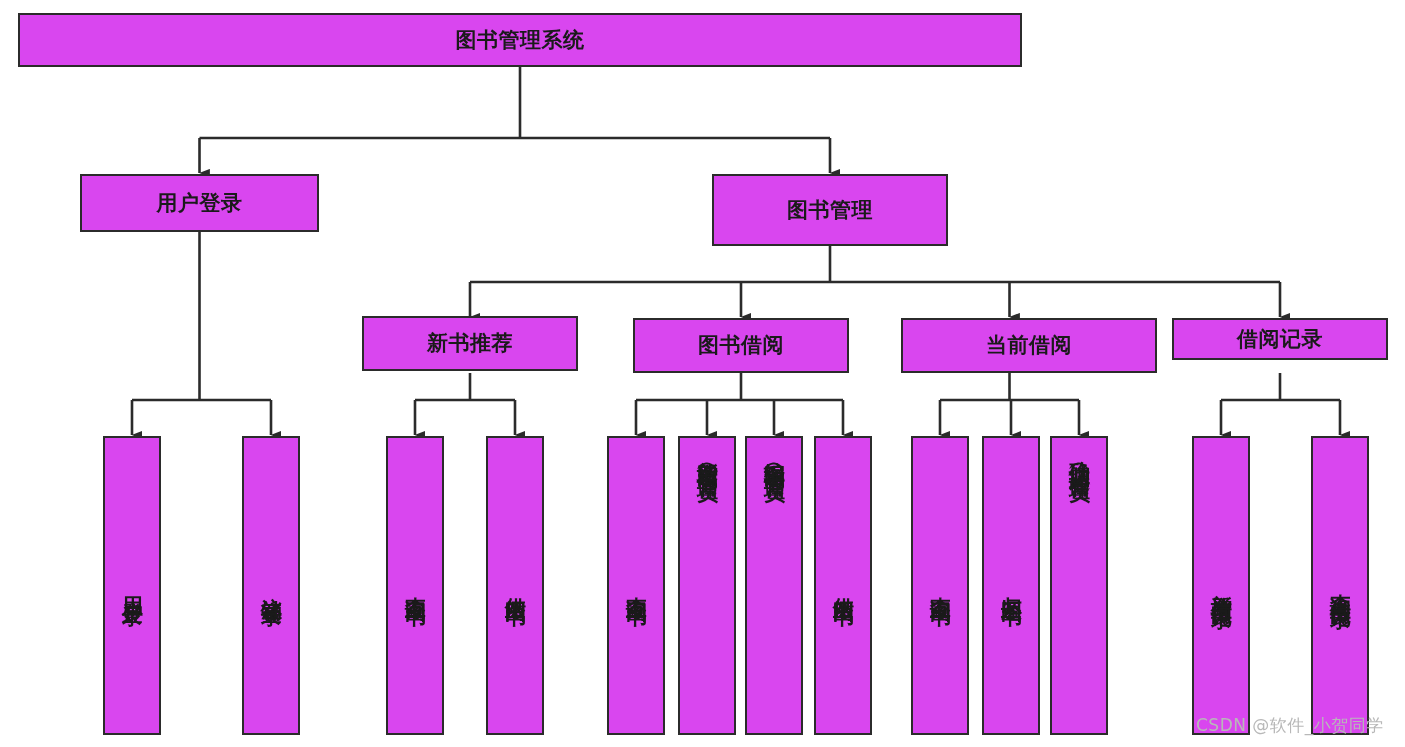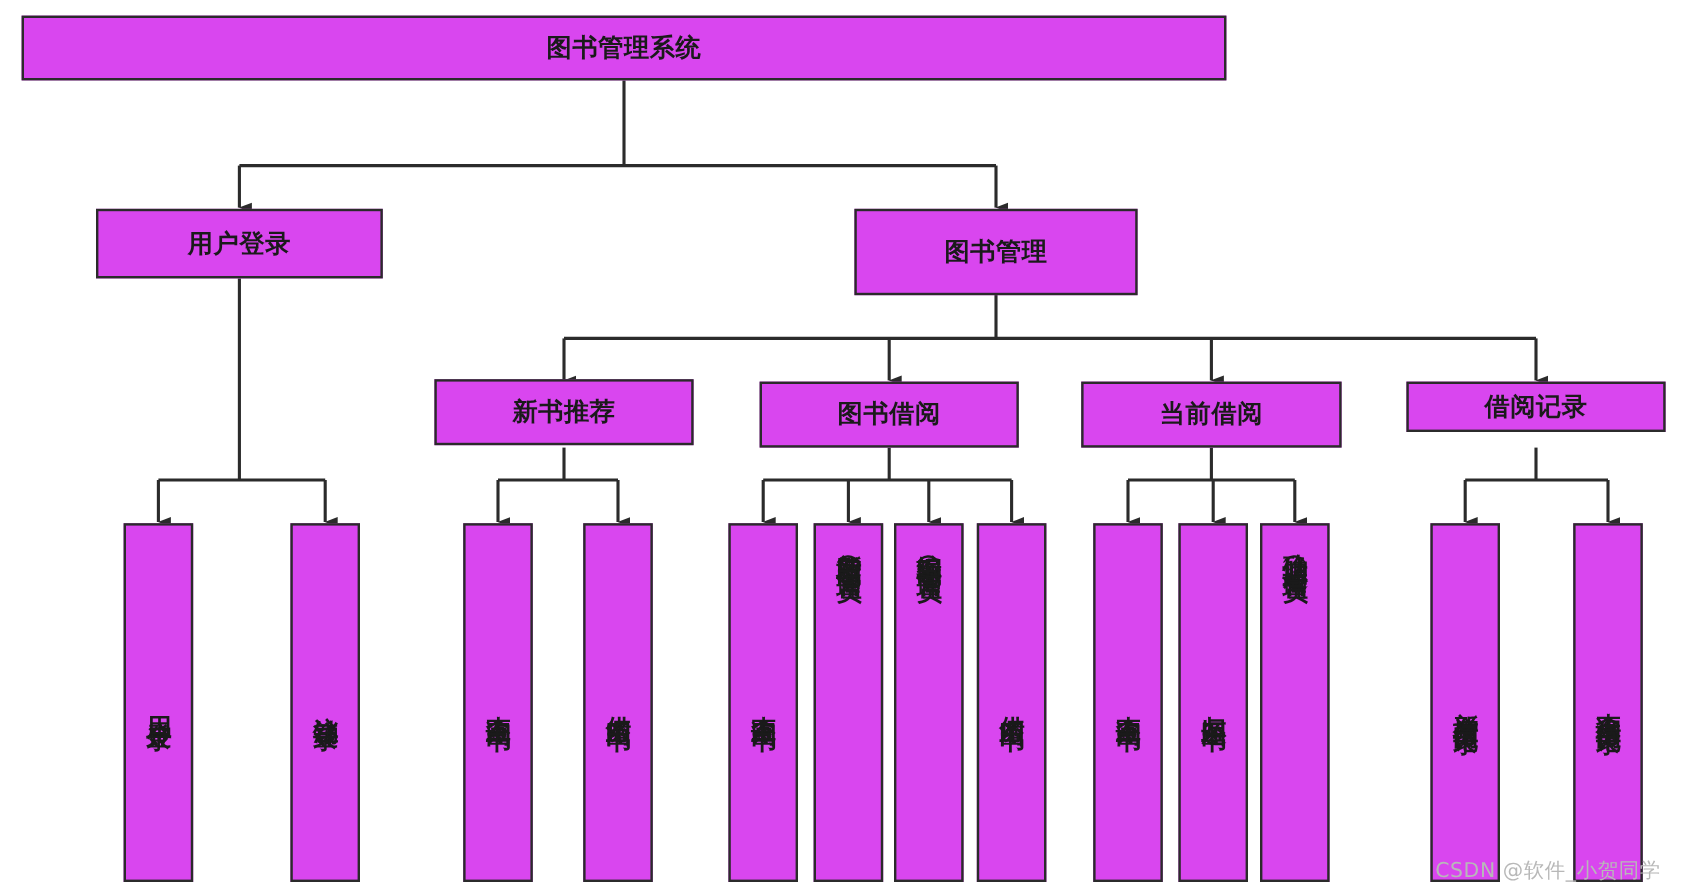--- a/index.html
+++ b/index.html
@@ -132,21 +132,21 @@
   <div class="node horizontal" style="left: 712px; top: 174px; width: 236px; height: 72px;">
     <span class="node-label">图书管理</span>
   </div>
 
   <div class="node horizontal" style="left: 362px; top: 316px; width: 216px; height: 55px;">
     <span class="node-label">新书推荐</span>
   </div>
   <div class="node horizontal" style="left: 633px; top: 318px; width: 216px; height: 55px;">
     <span class="node-label">图书借阅</span>
   </div>
-  <div class="node horizontal" style="left: 901px; top: 318px; width: 217px; height: 55px; align-items: center;">
+  <div class="node horizontal" style="left: 901px; top: 318px; width: 256px; height: 55px; align-items: center;">
     <span class="node-label">当前借阅</span>
   </div>
   <div class="node horizontal" style="left: 1172px; top: 318px; width: 216px; height: 42px;">
     <span class="node-label">借阅记录</span>
   </div>
 
   <div class="node vertical centered" style="left: 103px; top: 436px; width: 58px; height: 299px;">
     <span class="node-label">用户登录</span>
   </div>
   <div class="node vertical centered" style="left: 242px; top: 436px; width: 58px; height: 299px;">

